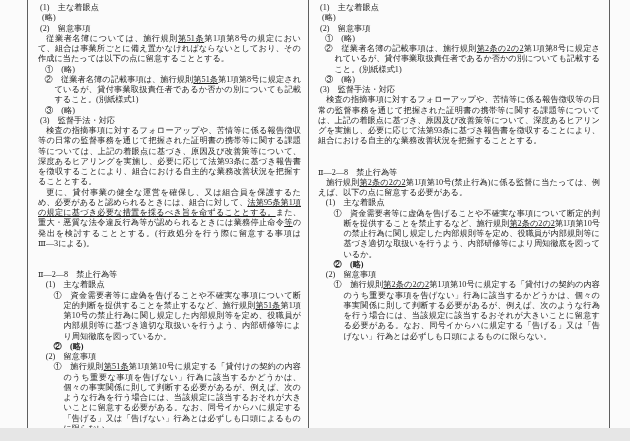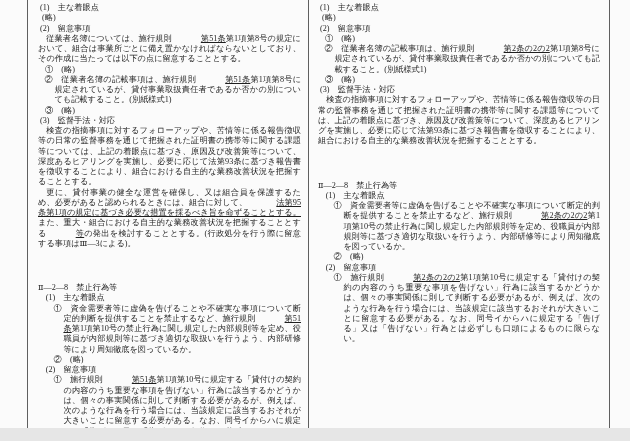--- a/index.html
+++ b/index.html
@@ -7,64 +7,65 @@
           font-family:"Liberation Serif","DejaVu Serif",serif;}
   .sheet{position:absolute;top:0;left:0;width:630px;height:428px;background:#fbfbfb;
          display:flex;overflow:hidden;}
   .col{box-sizing:border-box;font-size:8.2px;line-height:10.25px;color:#1f1f1f;
        text-align:justify;overflow:hidden;}
   .col-left{margin-left:27px;width:282px;border-left:1px solid #5f5f5f;border-right:1px solid #5f5f5f;
             padding:3px 7px 0 10px;}
   .col-right{width:301px;border-right:1px solid #5f5f5f;padding:3px 9px 0 9px;}
   .footer-strip{position:absolute;left:0;bottom:0;width:630px;height:13px;background:#e6e6e6;}
   .blk{margin:0;}
-  .u{text-decoration:underline;text-underline-offset:1px;padding-left:29px;}
+  .u{text-decoration:underline;text-underline-offset:1px;}
   .h0{margin-left:2px;}           
   .ryaku{margin-left:4px;}        
   .para{text-indent:1em;}         
   .c1{margin-left:0.85em;}        
   .c1p{padding-left:2em;text-indent:-1.2em;} 
-  .sech{margin-top:34px;}         
+  .sech{margin-top:21px;}         
   .h1{margin-left:0.95em;}        
-  .c2{margin-left:1.9em;}         
+  .c2{margin-left:1.9em;font-weight:bold;}         
   .c2p{padding-left:3.1em;text-indent:-1.2em;} 
 </style>
 </head>
 <body>
 
 <div class="canvas">
   <div class="sheet">
     <div class="col col-left">
         <div class="blk h0"><span>(1)　主な着眼点</span></div>
         <div class="blk ryaku"><span>(略)</span></div>
         <div class="blk h0"><span>(2)　留意事項</span></div>
         <div class="blk para"><span>従業者名簿については、施行規則</span><span class="u">第51条</span><span>第1項第8号の規定において、組合は事業所ごとに備え置かなければならないとしており、その作成に当たっては以下の点に留意することとする。</span></div>
         <div class="blk c1"><span>①　(略)</span></div>
         <div class="blk c1p"><span>②　従業者名簿の記載事項は、施行規則</span><span class="u">第51条</span><span>第1項第8号に規定されているが、貸付事業取扱責任者であるか否かの別についても記載すること。(別紙様式1)</span></div>
         <div class="blk c1"><span>③　(略)</span></div>
         <div class="blk h0"><span>(3)　監督手法・対応</span></div>
         <div class="blk para"><span>検査の指摘事項に対するフォローアップや、苦情等に係る報告徴収等の日常の監督事務を通じて把握された証明書の携帯等に関する課題等については、上記の着眼点に基づき、原因及び改善策等について、深度あるヒアリングを実施し、必要に応じて法第93条に基づき報告書を徴収することにより、組合における自主的な業務改善状況を把握することとする。</span></div>
-        <div class="blk para"><span>更に、貸付事業の健全な運営を確保し、又は組合員を保護するため、必要があると認められるときには、組合に対して、</span><span class="u">法第95条第1項の規定に基づき必要な措置を採るべき旨を命ずることとする。</span><span>また、重大・組合における自主的な業務改善状況を把握することとする</span><span class="u">等</span><span>の発出を検討することとする。(行政処分を行う際に留意する事項はⅢ―3による)。</span></div>
+        <div class="blk para"><span>更に、貸付事業の健全な運営を確保し、又は組合員を保護するため、必要があると認められるときには、組合に対して、</span><span class="u">法第95条第1項の規定に基づき必要な措置を採るべき旨を命ずることとする。</span><span>また、重大・悪質な法令違反行為等が認められるときには業務停止命令</span><span class="u">等</span><span>の発出を検討することとする。(行政処分を行う際に留意する事項はⅢ―3による)。</span></div>
         <div class="blk sech"><span>Ⅱ―2―8　禁止行為等</span></div>
         <div class="blk h1"><span>(1)　主な着眼点</span></div>
         <div class="blk c2p"><span>①　資金需要者等に虚偽を告げることや不確実な事項について断定的判断を提供することを禁止するなど、施行規則</span><span class="u">第51条</span><span>第1項第10号の禁止行為に関し規定した内部規則等を定め、役職員が内部規則等に基づき適切な取扱いを行うよう、内部研修等により周知徹底を図っているか。</span></div>
         <div class="blk c2"><span>②　(略)</span></div>
         <div class="blk h1"><span>(2)　留意事項</span></div>
         <div class="blk c2p"><span>①　施行規則</span><span class="u">第51条</span><span>第1項第10号に規定する「貸付けの契約の内容のうち重要な事項を告げない」行為に該当するかどうかは、個々の事実関係に則して判断する必要があるが、例えば、次のような行為を行う場合には、当該規定に該当するおそれが大きいことに留意する必要がある。なお、同号イからハに規定する「告げる」又は「告げない」行為とは必ずしも口頭によるものに限らない。</span></div>
       </div>
     <div class="col col-right">
         <div class="blk h0"><span>(1)　主な着眼点</span></div>
         <div class="blk ryaku"><span>(略)</span></div>
         <div class="blk h0"><span>(2)　留意事項</span></div>
         <div class="blk c1"><span>①　(略)</span></div>
         <div class="blk c1p"><span>②　従業者名簿の記載事項は、施行規則</span><span class="u">第2条の2の2</span><span>第1項第8号に規定されているが、貸付事業取扱責任者であるか否かの別についても記載すること。(別紙様式1)</span></div>
         <div class="blk c1"><span>③　(略)</span></div>
         <div class="blk h0"><span>(3)　監督手法・対応</span></div>
         <div class="blk para"><span>検査の指摘事項に対するフォローアップや、苦情等に係る報告徴収等の日常の監督事務を通じて把握された証明書の携帯等に関する課題等については、上記の着眼点に基づき、原因及び改善策等について、深度あるヒアリングを実施し、必要に応じて法第93条に基づき報告書を徴収することにより、組合における自主的な業務改善状況を把握することとする。</span></div>
         <div class="blk sech"><span>Ⅱ―2―8　禁止行為等</span></div>
+        <div class="blk para"><span>施行規則</span><span class="u">第2条の2の2</span><span>第1項第10号(禁止行為)に係る監督に当たっては、例えば、以下の点に留意する必要がある。</span></div>
         <div class="blk h1"><span>(1)　主な着眼点</span></div>
         <div class="blk c2p"><span>①　資金需要者等に虚偽を告げることや不確実な事項について断定的判断を提供することを禁止するなど、施行規則</span><span class="u">第2条の2の2</span><span>第1項第10号の禁止行為に関し規定した内部規則等を定め、役職員が内部規則等に基づき適切な取扱いを行うよう、内部研修等により周知徹底を図っているか。</span></div>
         <div class="blk c2"><span>②　(略)</span></div>
         <div class="blk h1"><span>(2)　留意事項</span></div>
         <div class="blk c2p"><span>①　施行規則</span><span class="u">第2条の2の2</span><span>第1項第10号に規定する「貸付けの契約の内容のうち重要な事項を告げない」行為に該当するかどうかは、個々の事実関係に則して判断する必要があるが、例えば、次のような行為を行う場合には、当該規定に該当するおそれが大きいことに留意する必要がある。なお、同号イからハに規定する「告げる」又は「告げない」行為とは必ずしも口頭によるものに限らない。</span></div>
       </div>
   </div>
   <div class="footer-strip"></div>
 </div>
 

